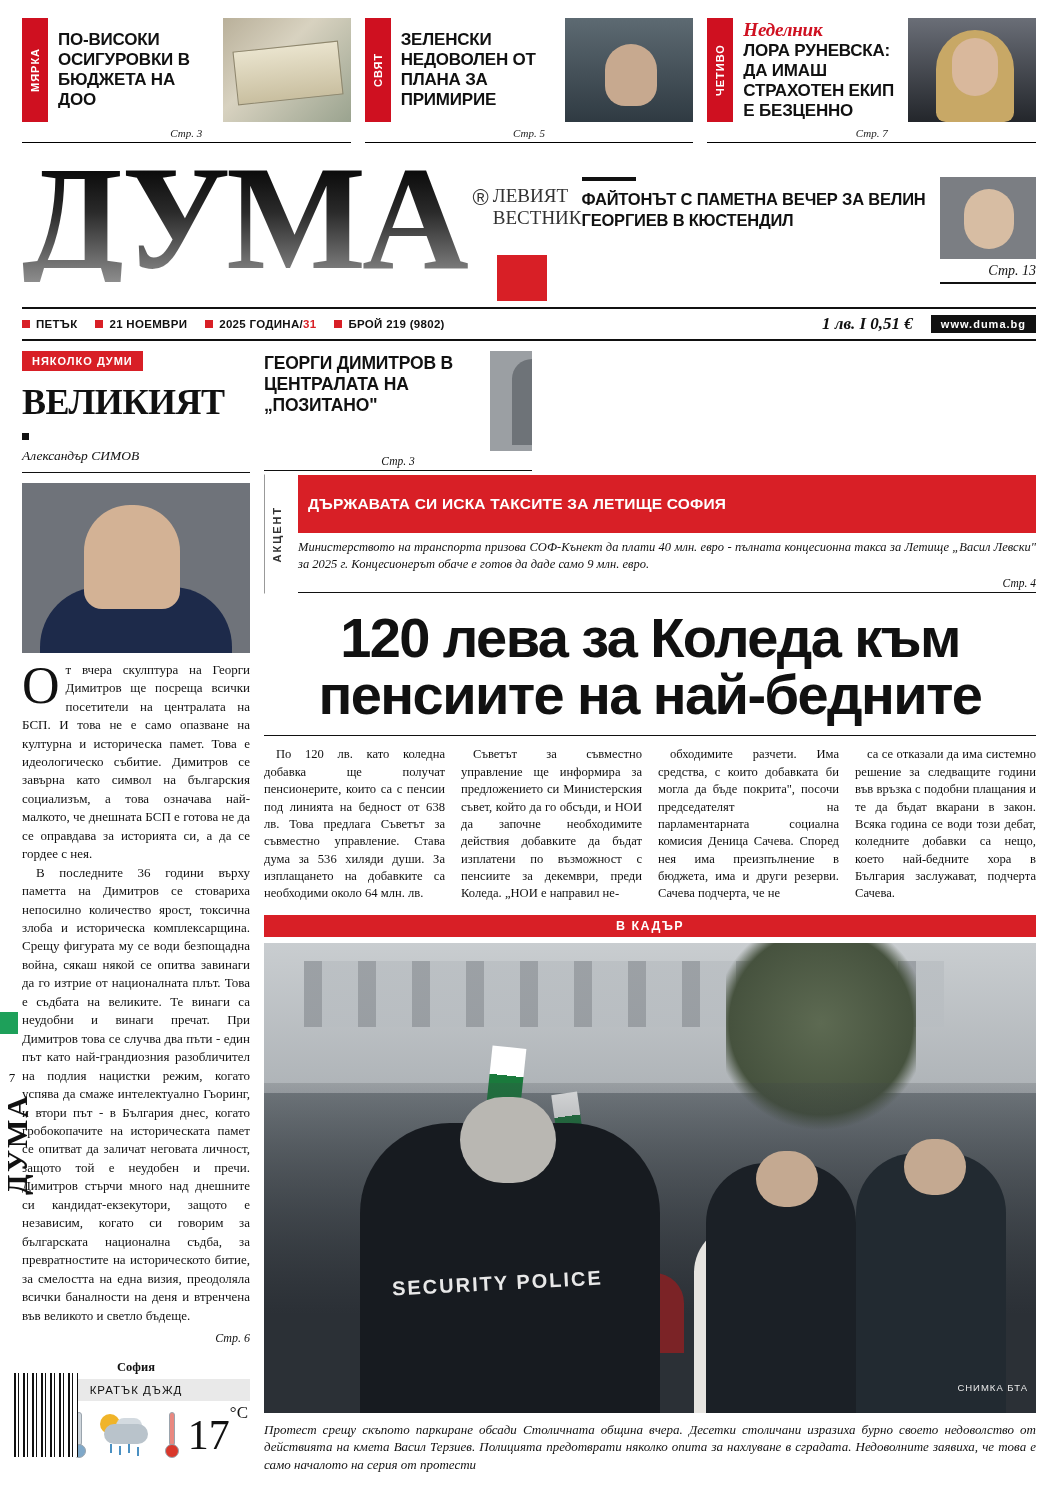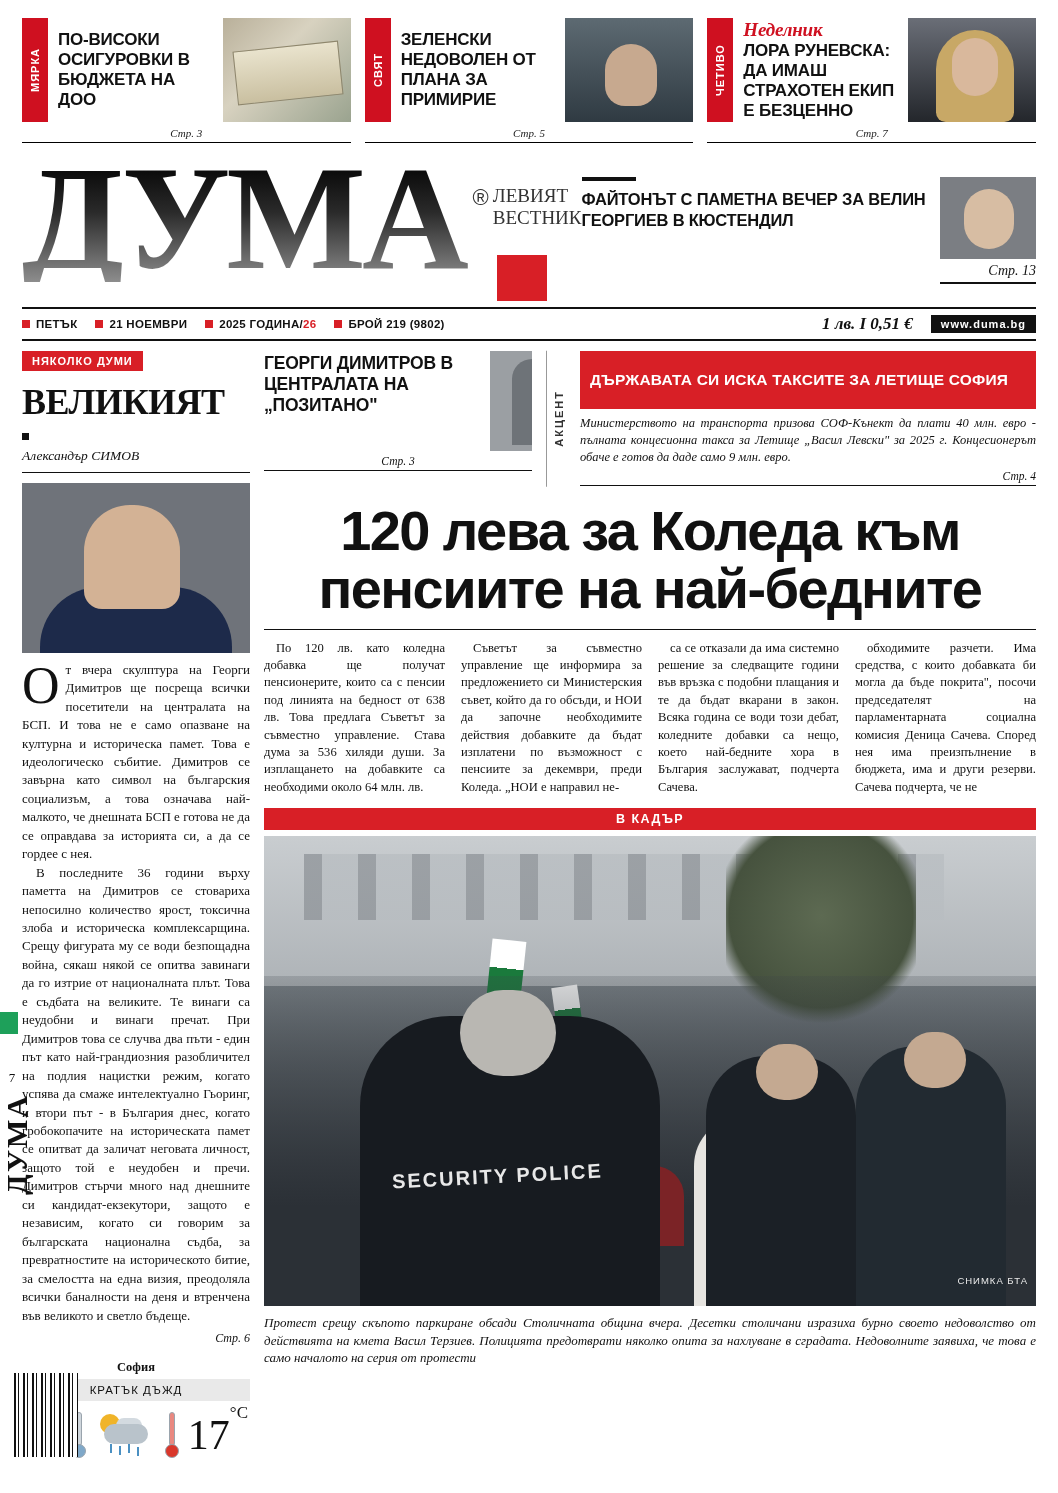--- a/index.html
+++ b/index.html
@@ -127,21 +127,21 @@
   .therm .bulb{ position:absolute; left:0; bottom:0; width:14px; height:14px; border-radius:50%; background:#7fa8c9; border:1px solid #9aa4ad;}
   .therm.hot .bulb{ background:#d9372b; }
   .therm.hot .stem{ background:#e98880; }
   .wicon{ width:62px; height:46px; position:relative; }
   .wicon .sun{ position:absolute; left:6px; top:2px; width:20px; height:20px; border-radius:50%; background:#f0b429; }
   .wicon .cloud{ position:absolute; left:10px; top:12px; width:44px; height:20px; background:#b9c3cb; border-radius:12px; }
   .wicon .cloud2{ position:absolute; left:22px; top:6px; width:26px; height:16px; background:#d3dae0; border-radius:10px; }
   .wicon .rain{ position:absolute; left:16px; top:32px; width:2px; height:9px; background:#4a90c2; box-shadow:9px 2px #4a90c2, 18px 0 #4a90c2, 27px 3px #4a90c2; }
 
   
-  .topbar2{ display:flex; gap:14px; }
+  .topbar2{ display:flex; gap:4px;flex-direction:column; }
   .gd-block{ width:268px; }
   .gd-inner{ display:flex; }
   .gd-title{ font-weight:bold; font-size:17.5px; line-height:1.2; text-transform:uppercase; letter-spacing:-0.2px; padding-top:2px;}
   .gd-photo{ width:86px; height:100px; background:#9b9fa3; margin-left:6px; position:relative; overflow:hidden;}
   .gd-photo:after{ content:""; position:absolute; left:22px; top:8px; width:42px; height:86px; background:#6e7378; border-radius:20px 20px 0 0; }
   .gd-page{ font-family:"Liberation Serif", serif; font-style:italic; font-size:11.5px; text-align:center; margin-top:4px; }
   .gd-rule{ height:1px; background:#111; margin-top:3px; }
 
   .accent-block{ flex:1; display:flex; }
   .accent-tag{
@@ -296,21 +296,21 @@
         <div class="mr-photo"></div>
         <div class="mr-page">Стр. 13</div>
         <div class="mr-underline"></div>
       </div>
     </div>
   </div>
 
   <div class="infobar">
     <span><i class="sq"></i><span>ПЕТЪК</span></span>
     <span><i class="sq"></i><span>21 НОЕМВРИ</span></span>
-    <span><i class="sq"></i><span>2025 ГОДИНА/</span><span class="yr-red">26</span></span>
+    <span><i class="sq"></i><span>2025 ГОДИНА/</span><span class="yr-red">31</span></span>
     <span><i class="sq"></i><span>БРОЙ 219 (9802)</span></span>
     <span class="price">1 лв. I 0,51 €</span>
     <span class="site">www.duma.bg</span>
   </div>
 
   <div class="content">
 
     <div class="col-left">
       <div class="kicker">НЯКОЛКО ДУМИ</div>
       <div class="op-title">ВЕЛИКИЯТ</div>
@@ -375,24 +375,24 @@
       <div class="hl-rule"></div>
 
       <div class="cols4">
         <div class="c">
             <p>По 120 лв. като коледна добавка ще получат пенсионерите, които са с пенсии под линията на бедност от 638 лв. Това предлага Съветът за съвместно управление. Става дума за 536 хиляди души. За изплащането на добавките са необходими около 64 млн. лв.</p>
           </div>
         <div class="c">
             <p>Съветът за съвместно управление ще информира за предложението си Министерския съвет, който да го обсъди, и НОИ да започне необходимите действия добавките да бъдат изплатени по възможност с пенсиите за декември, преди Коледа. „НОИ е направил не-</p>
           </div>
         <div class="c">
+            <p>обходимите разчети. Има средства, с които добавката би могла да бъде покрита", посочи председателят на парламентарната социална комисия Деница Сачева. Според нея има преизпълнение в бюджета, има и други резерви. Сачева подчерта, че не</p>
+          </div>
+        <div class="c">
             <p>са се отказали да има системно решение за следващите години във връзка с подобни плащания и те да бъдат вкарани в закон. Всяка година се води този дебат, коледните добавки са нещо, което най-бедните хора в България заслужават, подчерта Сачева.</p>
-          </div>
-        <div class="c">
-            <p>обходимите разчети. Има средства, с които добавката би могла да бъде покрита", посочи председателят на парламентарната социална комисия Деница Сачева. Според нея има преизпълнение в бюджета, има и други резерви. Сачева подчерта, че не</p>
           </div>
       </div>
 
       <div class="vkadar">В КАДЪР</div>
 
       <div class="bigphoto">
         <span class="bp-building"></span>
         <span class="bp-tree"></span>
         <span class="bp-flag"></span>
         <span class="bp-flag2"></span>

